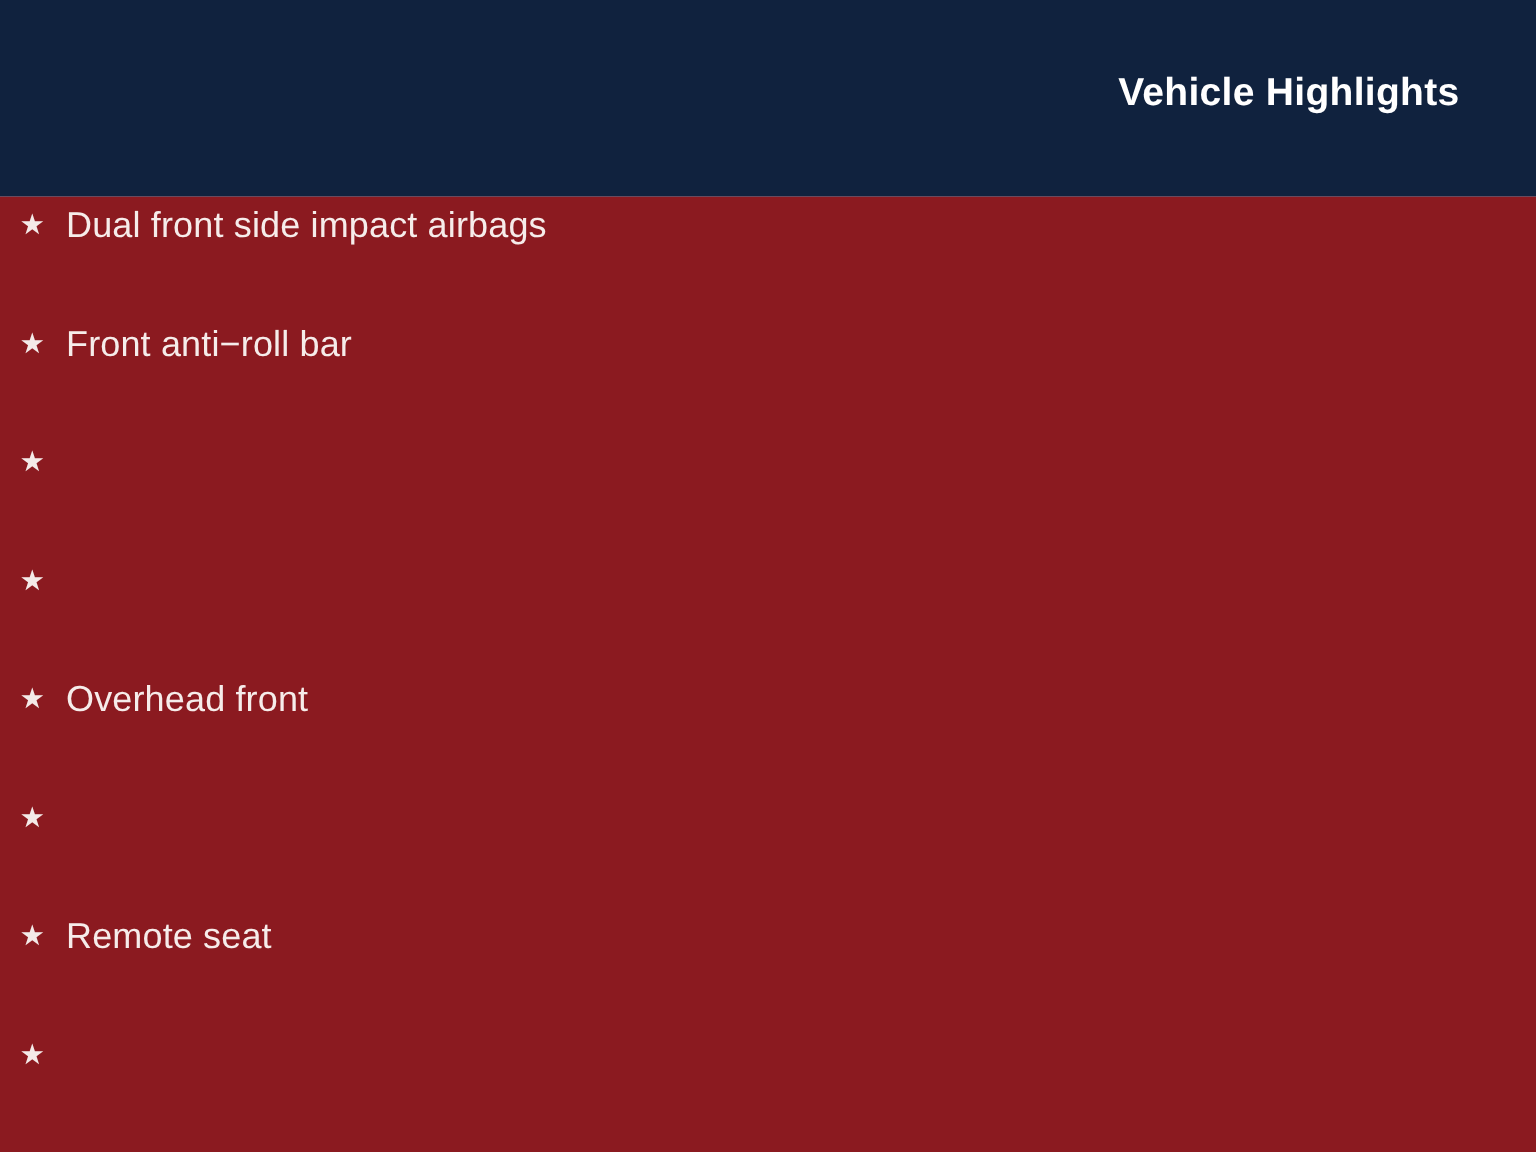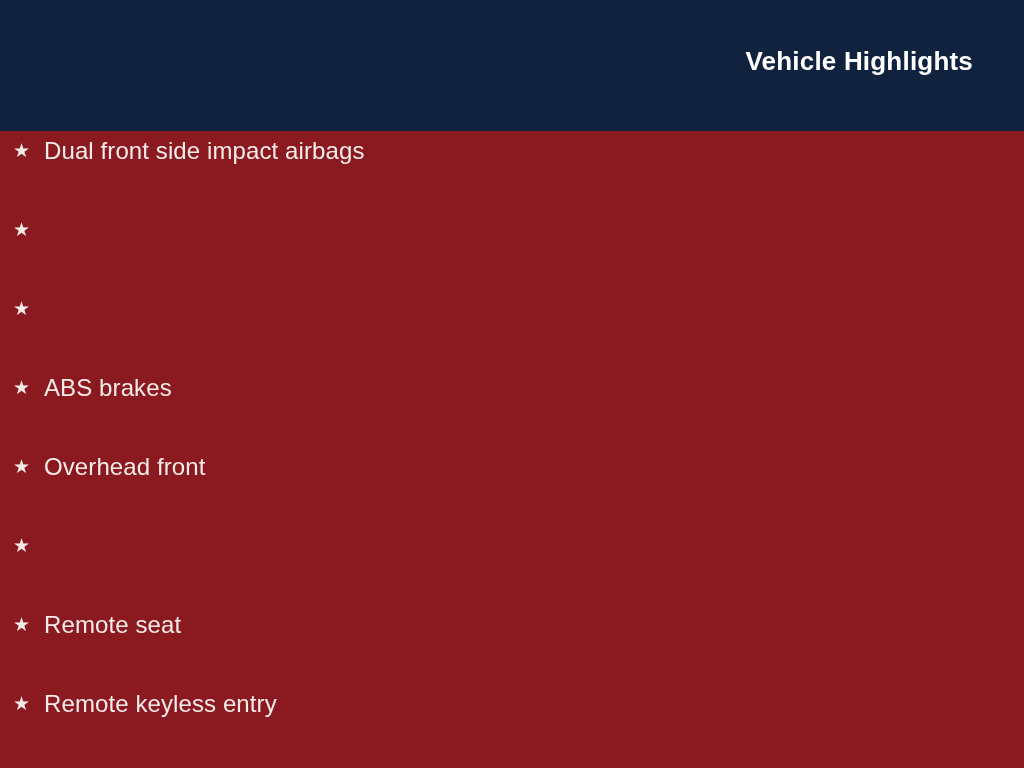--- a/index.html
+++ b/index.html
@@ -107,46 +107,45 @@
   <div class="body-area">
     <ul class="bullet-list">
 
       <li class="bullet-item">
         <span class="bullet-star">★</span>
         <span class="bullet-text">Dual front side impact airbags</span>
       </li>
 
       <li class="bullet-item">
         <span class="bullet-star">★</span>
+        <span class="bullet-text">Front anti−roll bar</span>
       </li>
 
       <li class="bullet-item">
         <span class="bullet-star">★</span>
       </li>
 
       <li class="bullet-item">
         <span class="bullet-star">★</span>
-        <span class="bullet-text">ABS brakes</span>
       </li>
 
       <li class="bullet-item">
         <span class="bullet-star">★</span>
         <span class="bullet-text">Overhead front</span>
       </li>
 
       <li class="bullet-item">
         <span class="bullet-star">★</span>
       </li>
 
       <li class="bullet-item">
         <span class="bullet-star">★</span>
         <span class="bullet-text">Remote seat</span>
       </li>
 
       <li class="bullet-item">
         <span class="bullet-star">★</span>
-        <span class="bullet-text">Remote keyless entry</span>
       </li>
 
     </ul>
   </div>
 
 </div>
 
 </body></html>

